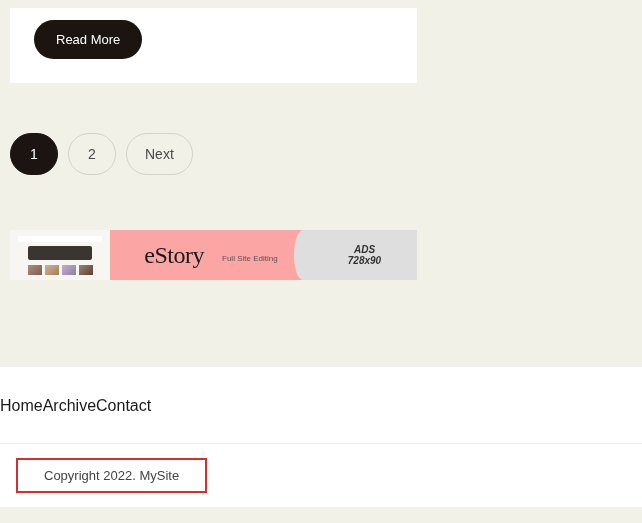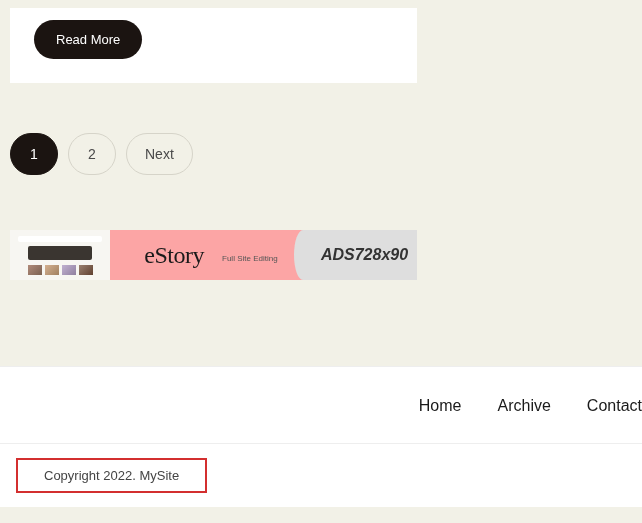--- a/index.html
+++ b/index.html
@@ -119,25 +119,26 @@
       font-size: 8px;
       margin-left: 18px;
       color: #555;
       position: relative;
       top: -2px;
     }
     .ad-right {
       width: 105px;
       background: #dedede;
       display: flex;
+      flex-direction: column;
       align-items: center;
       justify-content: center;
       font-weight: bold;
       font-style: italic;
-      font-size: 16px;
+      font-size: 10px;
       color: #333;
       position: relative;
     }
     .ad-right::before {
       content: "";
       position: absolute;
       left: -30px;
       top: 0;
       bottom: 0;
       width: 60px;
@@ -145,22 +146,21 @@
       border-radius: 50% 0 0 50% / 100% 0 0 100%;
       transform: scaleX(0.6);
     }
     .ad-right > div { position: relative; z-index: 1; }
     .footer {
       background: #ffffff;
       border-top: 1px solid #eeeeee;
     }
     .footer-nav {
       display: flex;
-      justify-content: flex-end;
-      gap: 36px;
+      justify-content: flex-start;
       padding: 30px 0 28px;
     }
     .footer-link {
       color: #1a1a1a;
       font-size: 16px;
       text-decoration: none;
       cursor: pointer;
       font-family: inherit;
       background: none;
       border: none;

